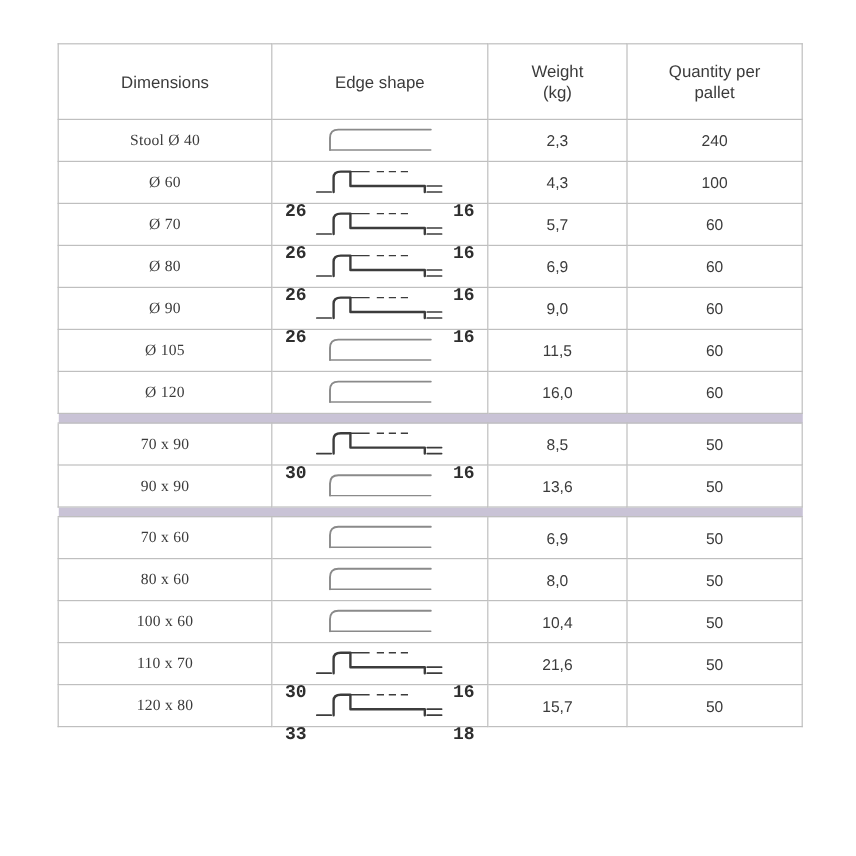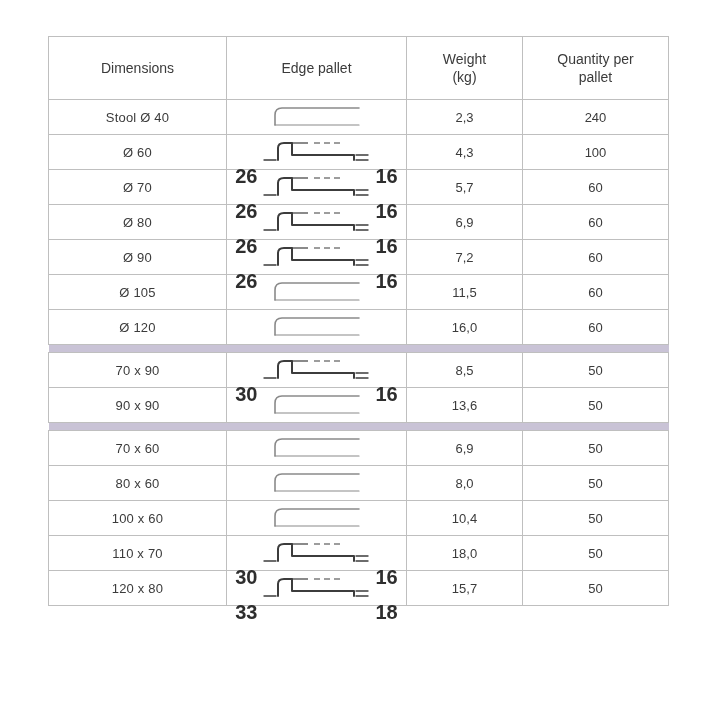--- a/index.html
+++ b/index.html
@@ -41,21 +41,21 @@
     line-height: 1.35;
   }
   table.spec td {
     height: 34px;
   }
   col.c-dim { width: 178px; }
   col.c-edge { width: 180px; }
   col.c-weight { width: 116px; }
   col.c-qty { width: 146px; }
 
-  .dim-cell { font-size: 13.5px; letter-spacing: .2px; }
+  .dim-cell { font-size: 13.5px; letter-spacing: .2px; font-family: Liberation Serif, serif; }
   .weight-cell, .qty-cell { font-size: 13.5px; margin-left: 34px; }
 
   
   tr.sep td {
     height: 7px;
     padding: 0;
     border-left: 1px solid #bfbfbf;
     border-right: 1px solid #bfbfbf;
     border-top: 1px solid #bfbfbf;
     border-bottom: 1px solid #bfbfbf;
@@ -68,26 +68,26 @@
 
   
   .edge-wrap {
     display: flex;
     align-items: center;
     justify-content: center;
     gap: 4px;
     height: 34px;
   }
   .edge-num {
-    font-size: 20px;
+    font-size: 15px;
     color: #2e2e2e;
     font-weight: bold;
     min-width: 22px;
     text-align: center;
-    font-family: Liberation Sans, sans-serif;
+    font-family: Liberation Mono, monospace;
     margin-top: 48px;
   }
   .edge-svg { display: block; }
   .edge-only {
     display: flex;
     align-items: center;
     justify-content: center;
     height: 34px;
   }
   .hdr-two-line { line-height: 1.3; text-align: center; }
@@ -102,21 +102,21 @@
         <col class="c-edge">
         <col class="c-weight">
         <col class="c-qty">
     </colgroup>
     <thead>
       <tr>
         <th>
           <span>Dimensions</span>
         </th>
         <th>
-          <span>Edge pallet</span>
+          <span>Edge shape</span>
         </th>
         <th>
           <div class="hdr-two-line">
             <div>Weight</div>
             <div>(kg)</div>
           </div>
         </th>
         <th>
           <div class="hdr-two-line">
             <div>Quantity per</div>
@@ -205,21 +205,21 @@
                 <path d="M2 22 L14 22" stroke="#3c3c3c" stroke-width="1.4" stroke-linecap="round"></path>
                 <path d="M16 22 L16 10 Q16 5 22 5 L30 5 L30 17 L92 17 L92 22" fill="none" stroke="#3c3c3c" stroke-width="2" stroke-linejoin="round" stroke-linecap="round"></path>
                 <path d="M30 5 L46 5" stroke="#3c3c3c" stroke-width="1.2" stroke-dasharray="0"></path>
                 <path d="M52 5 L78 5" stroke="#3c3c3c" stroke-width="1.2" stroke-dasharray="6 4"></path>
                 <path d="M94 17 L106 17" stroke="#3c3c3c" stroke-width="1.4" stroke-linecap="round"></path>
                 <path d="M94 22 L106 22" stroke="#3c3c3c" stroke-width="1.4" stroke-linecap="round"></path>
               </svg>
               <span class="edge-num">16</span>
             </div>
           </td>
-          <td class="weight-cell">7,2</td>
+          <td class="weight-cell">9,0</td>
           <td class="qty-cell">60</td>
         </tr>
         <tr>
           <td class="dim-cell">Ø 105</td>
           <td>
             <div class="edge-only">
               <svg class="edge-svg" width="92" height="26" viewBox="0 0 92 26">
                 <path d="M4 21 L4 11 Q4 4 11 4 L88 4" fill="none" stroke="#8a8a8a" stroke-width="1.6" stroke-linecap="round"></path>
                 <path d="M4 21 L88 21" fill="none" stroke="#8a8a8a" stroke-width="1.2" stroke-linecap="round"></path>
               </svg>
@@ -327,21 +327,21 @@
                 <path d="M2 22 L14 22" stroke="#3c3c3c" stroke-width="1.4" stroke-linecap="round"></path>
                 <path d="M16 22 L16 10 Q16 5 22 5 L30 5 L30 17 L92 17 L92 22" fill="none" stroke="#3c3c3c" stroke-width="2" stroke-linejoin="round" stroke-linecap="round"></path>
                 <path d="M30 5 L46 5" stroke="#3c3c3c" stroke-width="1.2" stroke-dasharray="0"></path>
                 <path d="M52 5 L78 5" stroke="#3c3c3c" stroke-width="1.2" stroke-dasharray="6 4"></path>
                 <path d="M94 17 L106 17" stroke="#3c3c3c" stroke-width="1.4" stroke-linecap="round"></path>
                 <path d="M94 22 L106 22" stroke="#3c3c3c" stroke-width="1.4" stroke-linecap="round"></path>
               </svg>
               <span class="edge-num">16</span>
             </div>
           </td>
-          <td class="weight-cell">18,0</td>
+          <td class="weight-cell">21,6</td>
           <td class="qty-cell">50</td>
         </tr>
         <tr>
           <td class="dim-cell">120 x 80</td>
           <td>
             <div class="edge-wrap">
               <span class="edge-num">33</span>
               <svg class="edge-svg" width="110" height="28" viewBox="0 0 110 28">
                 <path d="M2 22 L14 22" stroke="#3c3c3c" stroke-width="1.4" stroke-linecap="round"></path>
                 <path d="M16 22 L16 10 Q16 5 22 5 L30 5 L30 17 L92 17 L92 22" fill="none" stroke="#3c3c3c" stroke-width="2" stroke-linejoin="round" stroke-linecap="round"></path>

